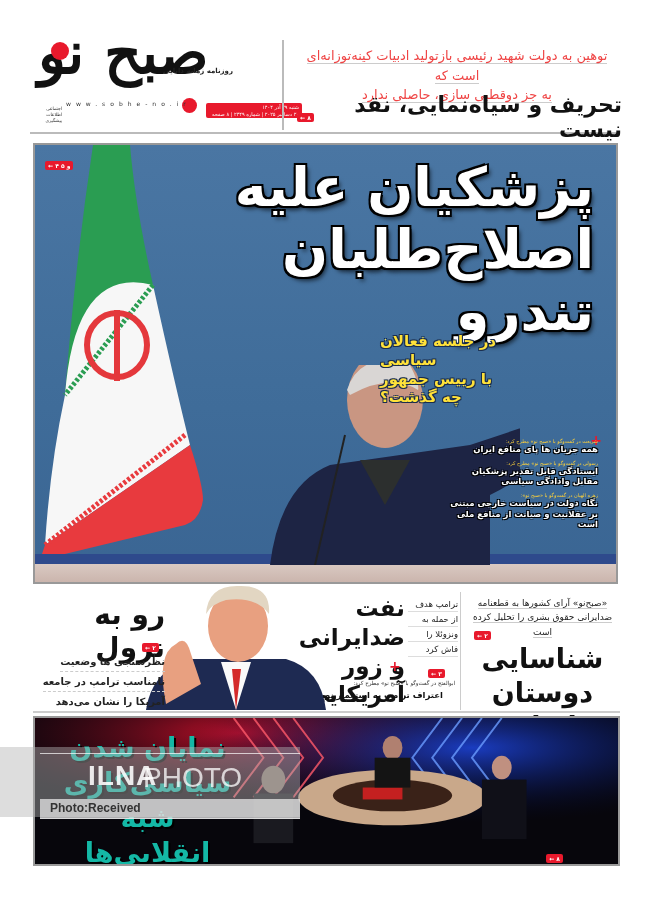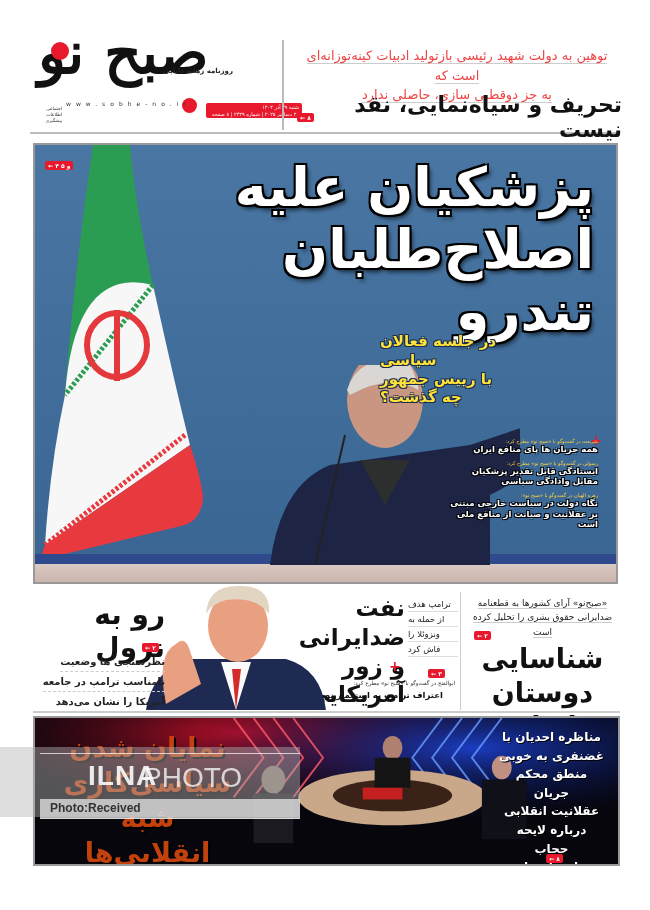--- a/index.html
+++ b/index.html
@@ -42,40 +42,40 @@
   .side-item .tt { font-size: 8.5px; font-weight: bold; line-height: 1.25; text-shadow: 1px 1px 0 #000, -1px -1px 0 #000, 1px -1px 0 #000, -1px 1px 0 #000; }
 
   
   .mid-divider { position: absolute; background: #ccc; }
 
   .recog-kicker { left: 465px; top: 596px; width: 155px; direction: rtl; text-align: center; font-size: 9px; color: #222; line-height: 1.6; }
   .recog-kicker span { border-bottom: 1px solid #ccc; }
   .recog-badge { left: 474px; top: 631px; }
   .recog-head { left: 465px; top: 632px; width: 155px; direction: rtl; text-align: center; font-size: 27px; font-weight: bold; line-height: 1.25; color: #111; }
 
-  .tr-side { left: 408px; top: 597px; width: 50px; direction: rtl; text-align: left; font-size: 8.5px; color: #222; line-height: 1.65; }
+  .tr-side { left: 408px; top: 597px; width: 50px; direction: rtl; text-align: right; font-size: 8.5px; color: #222; line-height: 1.65; }
   .tr-side div { border-bottom: 1px solid #ddd; }
   .tr-badge { left: 428px; top: 669px; }
 
   .oil-head { left: 270px; top: 594px; width: 135px; direction: rtl; text-align: right; font-size: 23px; font-weight: bold; line-height: 1.25; color: #111; }
   .oil-plus { left: 389px; top: 658px; color: #e8192c; font-size: 14px; font-weight: bold; }
   .oil-src { left: 327px; top: 680px; width: 128px; direction: rtl; text-align: right; font-size: 5.5px; color: #333; }
   .oil-tt { left: 315px; top: 690px; width: 128px; direction: rtl; text-align: right; font-size: 8.5px; font-weight: bold; color: #111; }
 
   .trump { left: 146px; top: 584px; width: 180px; height: 126px; }
 
   .down-head { left: 35px; top: 598px; width: 130px; direction: rtl; text-align: right; font-size: 28px; font-weight: bold; color: #111; }
   .down-badge { left: 142px; top: 643px; }
   .down-sub { left: 40px; top: 652px; width: 125px; direction: rtl; text-align: right; font-size: 10px; font-weight: bold; color: #222; line-height: 1.9; }
   .down-sub div { border-bottom: 1px dashed #ccc; display: inline-block; }
 
   
   .banner { left: 33px; top: 716px; width: 587px; height: 150px; background: #0a0a0e; border: 2px solid #999; overflow: hidden; }
   .banner-bg { position: absolute; inset: 0; }
-  .banner-left-head { position: absolute; left: 20px; top: 12px; width: 185px; direction: rtl; text-align: center; color: #c2410c; font-size: 27px; font-weight: bold; line-height: 1.3; text-shadow: 2px 2px 0 #000; }
+  .banner-left-head { position: absolute; left: 20px; top: 12px; width: 185px; direction: rtl; text-align: center; color: #14b8a6; font-size: 27px; font-weight: bold; line-height: 1.3; text-shadow: 2px 2px 0 #000; }
   .banner-right { position: absolute; right: 14px; top: 10px; width: 105px; direction: rtl; text-align: center; color: #fff; font-size: 12px; font-weight: bold; line-height: 1.55; text-shadow: 1px 1px 0 #000; }
   .banner-badge { position: absolute; right: 55px; top: 136px; }
 
   
   .wm-band { left: 0; top: 747px; width: 300px; height: 70px; background: rgba(180,180,180,0.45); }
   .wm-line { left: 40px; width: 260px; height: 1px; background: rgba(255,255,255,0.7); }
   .wm-ilna { left: 40px; top: 760px; font-family: "Liberation Sans", sans-serif; font-size: 28px; font-weight: bold; color: rgba(255,255,255,0.88); letter-spacing: 1px; margin-left: 48px; }
   .wm-photo { left: 143px; top: 762px; font-family: "Liberation Sans", sans-serif; font-size: 28px; color: rgba(255,255,255,0.75); letter-spacing: 0px; }
   .wm-received { left: 40px; top: 799px; width: 260px; height: 20px; background: rgba(230,230,230,0.75); font-family: "Liberation Sans", sans-serif; font-size: 12px; color: #333; padding: 2px 10px; font-weight: bold; }
 </style>
@@ -235,28 +235,20 @@
     <ellipse cx="470" cy="50" rx="10" ry="12" fill="#c09080"></ellipse>
     <rect x="450" y="62" width="45" height="60" fill="#101018"></rect>
     <ellipse cx="240" cy="62" rx="12" ry="14" fill="#8a7a70"></ellipse>
     <rect x="220" y="76" width="40" height="50" fill="#1a1a20"></rect>
   </svg>
   <div class="banner-left-head">
     <div>نمایان شدن</div>
     <div>سیاسی‌کاری</div>
     <div>شبه انقلابی‌ها</div>
   </div>
-  <div class="banner-right">
-    <div>مناظره احدیان با</div>
-    <div>غضنفری به خوبی</div>
-    <div>منطق محکم جریان</div>
-    <div>عقلانیت انقلابی</div>
-    <div>درباره لایحه حجاب</div>
-    <div>را نشان داد</div>
-  </div>
   <div class="banner-badge pg-badge">← <span>۸</span></div>
 </div>
 
 <div class="abs wm-band"></div>
 <div class="abs wm-line" style="top:753px;"></div>
 <div class="abs wm-line" style="top:818px;"></div>
 <div class="abs wm-ilna">ILNA</div>
 <div class="abs wm-photo">PHOTO</div>
 <div class="abs wm-received">Photo:Received</div>
 

